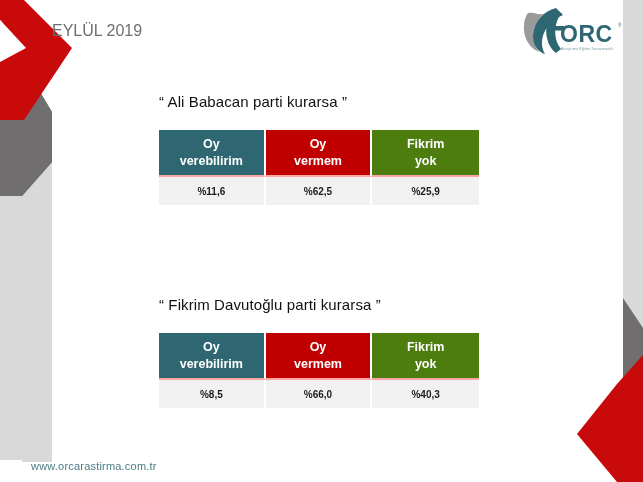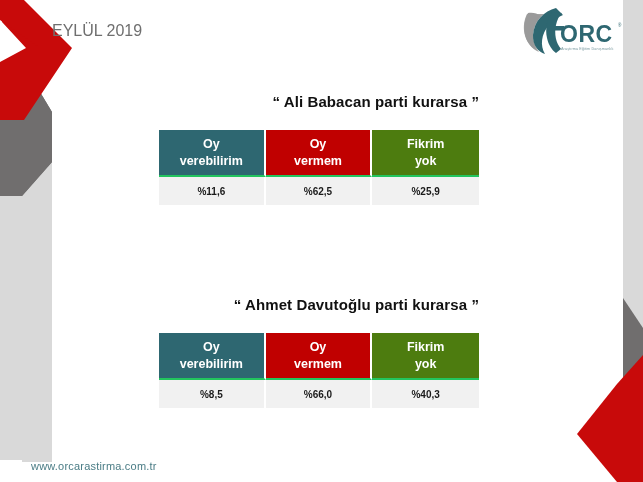--- a/index.html
+++ b/index.html
@@ -73,23 +73,23 @@
   .question {
     position: absolute;
     left: 159px;
     width: 320px;
   }
   #question-1 { top: 93px; }
   #question-2 { top: 296px; }
 
   .question-title {
     font-size: 15px;
-    font-weight: bold;
+    font-weight: normal;
     color: #111111;
-    text-align: right;
+    text-align: left;
     white-space: nowrap;
     margin: 0 0 20px 0;
     letter-spacing: 0.1px;
   }
 
   
   .poll-table {
     width: 320px;
     border-collapse: separate;
     border-spacing: 0;
@@ -101,21 +101,21 @@
   }
   .hdr {
     height: 45px;
     vertical-align: middle;
     text-align: center;
     color: #ffffff;
     font-size: 12.5px;
     font-weight: bold;
     line-height: 1.35;
     border-right: 2px solid #ffffff;
-    border-bottom: 2px solid #22c55e;
+    border-bottom: 2px solid #fca5a5;
   }
   .hdr:last-child { border-right: none; }
   .hdr-0 { background: #2e6771; }
   .hdr-1 { background: #c00000; }
   .hdr-2 { background: #4d7c0f; }
 
   .val {
     height: 28px;
     vertical-align: middle;
     text-align: center;
@@ -208,21 +208,21 @@
         <tr>
           <td class="val">%11,6</td>
           <td class="val">%62,5</td>
           <td class="val">%25,9</td>
         </tr>
       </tbody>
     </table>
   </div>
 
   <div class="question" id="question-2">
-    <div class="question-title">“ Ahmet Davutoğlu parti kurarsa ”</div>
+    <div class="question-title">“ Fikrim Davutoğlu parti kurarsa ”</div>
     <table class="poll-table">
       <tbody>
         <tr>
           <td class="hdr hdr-0">
             <span>Oy</span><br>
             <span>verebilirim</span>
           </td>
           <td class="hdr hdr-1">
             <span>Oy</span><br>
             <span>vermem</span>

